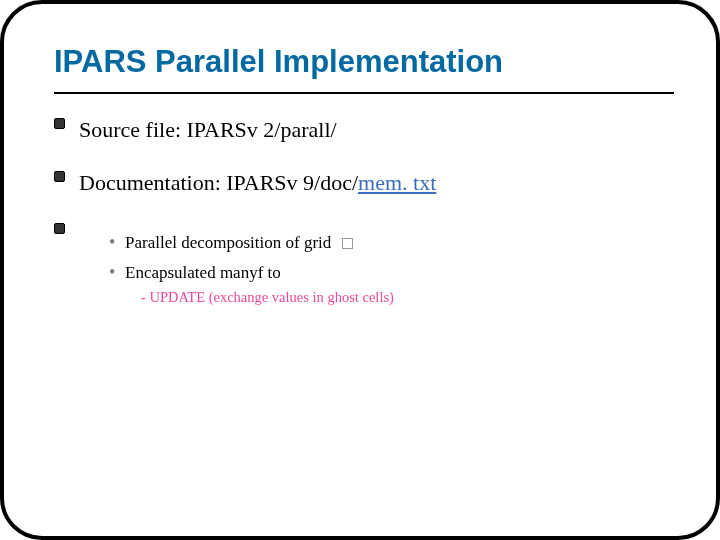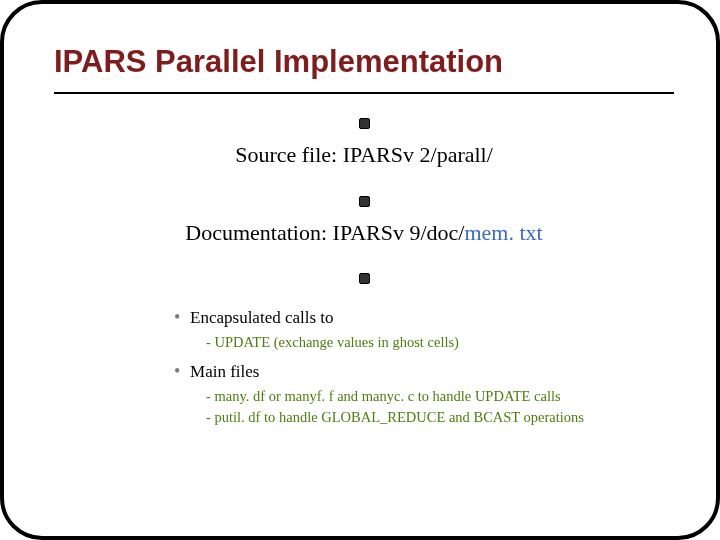--- a/index.html
+++ b/index.html
@@ -12,52 +12,51 @@
     background: #fff;
     padding: 36px 42px 28px 50px;
     font-family: Arial, Helvetica, sans-serif;
     color: #000;
   }
   .title {
     font-family: "Arial Black", Arial, sans-serif;
     font-weight: 900;
     font-size: 31px;
     letter-spacing: 0px;
-    color: #7f1d1d;
+    color: #0369a1;
     margin-top: 4px;
   }
   .title-rule {
     border: none;
     border-top: 2.5px solid #000;
     margin-top: 12px;
     margin-bottom: 22px;
     position: relative;
   }
   .sq-bullet {
     display: inline-block;
     width: 11px; height: 11px;
     background: #333;
     border: 1px solid #000;
     border-radius: 2px;
     vertical-align: middle;
   }
   .main-list { list-style: none; padding: 0; }
   .main-list > li {
     display: flex;
-    align-items: center;
+    align-items: flex-start;
     gap: 14px;
     font-family: "Times New Roman", Times, serif;
     font-size: 22px;
     line-height: 1.3;
     margin-bottom: 24px;
-    flex-direction: column;
   }
   .main-list > li .sq-bullet { flex: 0 0 auto; position: relative; top: 2px; }
   .main-list > li .txt { flex: 1 1 auto; }
-  .link { color: #3a6dbf; }
+  .link { color: #3a6dbf; text-decoration: underline; }
   .sublist { list-style: none; padding-left: 30px; margin-top: 10px; }
   .sublist > li {
     font-family: "Times New Roman", Times, serif;
     font-size: 17px;
     line-height: 1.4;
     margin-bottom: 6px;
     position: relative;
   }
   .sublist > li.dotted {
     padding-left: 16px;
@@ -77,21 +76,21 @@
     vertical-align: middle;
     margin-left: 6px;
     position: relative;
     top: -1px;
   }
   .dash-group {
     font-family: "Times New Roman", Times, serif;
     font-size: 14.5px;
     line-height: 1.5;
     margin: 2px 0 6px 16px;
-    color: #4d7c0f;
+    color: #ec4899;
   }
   .dash-group .row { display: flex; align-items: center; gap: 6px; }
 </style>
 </head>
 <body>
 
 <div class="slide">
 
   <h1 class="title">IPARS Parallel Implementation</h1>
   <hr class="title-rule">
@@ -109,35 +108,28 @@
         <span>Documentation: IPARSv 9/doc/</span><span class="link">mem. txt</span>
       </span>
     </li>
 
     <li style="margin-bottom:8px;">
       <span class="sq-bullet"></span>
       <span class="txt">
 
         <ul class="sublist">
           <li class="dotted">
-            <span>Encapsulated calls to</span>
+            <span>Parallel decomposition of grid</span>
+            <span class="trailing-box"></span>
+          </li>
+          <li class="dotted">
+            <span>Encapsulated manyf to</span>
             <div class="dash-group">
               <div class="row">
                 <span>- UPDATE (exchange values in ghost cells)</span>
-              </div>
-            </div>
-          </li>
-          <li class="dotted">
-            <span>Main files</span>
-            <div class="dash-group">
-              <div class="row">
-                <span>- many. df or manyf. f and manyc. c to handle UPDATE calls</span>
-              </div>
-              <div class="row">
-                <span>- putil. df to handle GLOBAL_REDUCE and BCAST operations</span>
               </div>
             </div>
           </li>
         </ul>
       </span>
     </li>
 
   </ul>
 </div>
 

